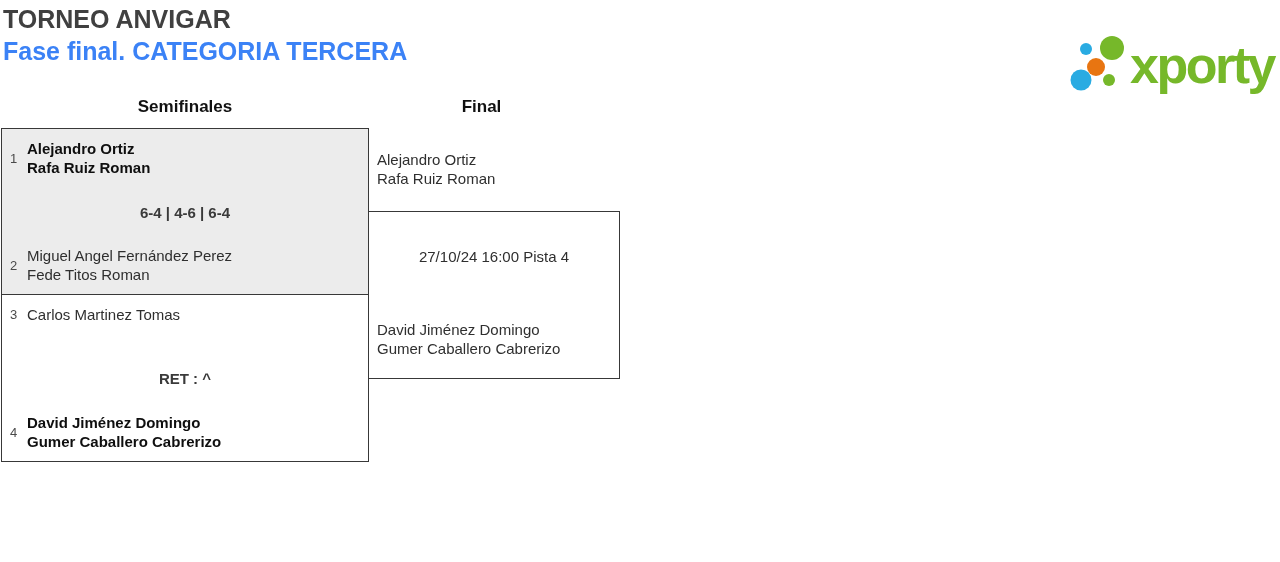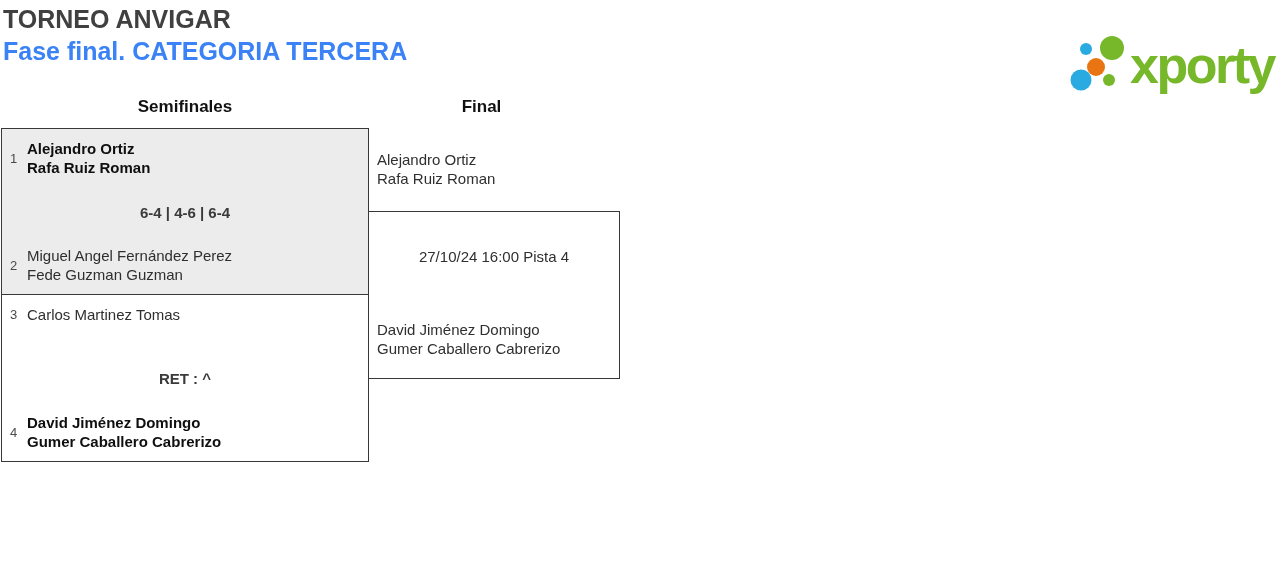--- a/index.html
+++ b/index.html
@@ -70,21 +70,21 @@
     <div class="names winner">
       <div>Alejandro Ortiz</div>
       <div>Rafa Ruiz Roman</div>
     </div>
   </div>
   <div class="score">6-4 | 4-6 | 6-4</div>
   <div class="team-row tr-bottom">
     <span class="seed">2</span>
     <div class="names">
       <div>Miguel Angel Fernández Perez</div>
-      <div>Fede Guzman Guzman</div>
+      <div>Fede Titos Roman</div>
     </div>
   </div>
 </div>
 
 <div class="abs match m2">
   <div class="team-row tr-top">
     <span class="seed">3</span>
     <div class="names">
       <div>Carlos Martinez Tomas</div>
     </div>

